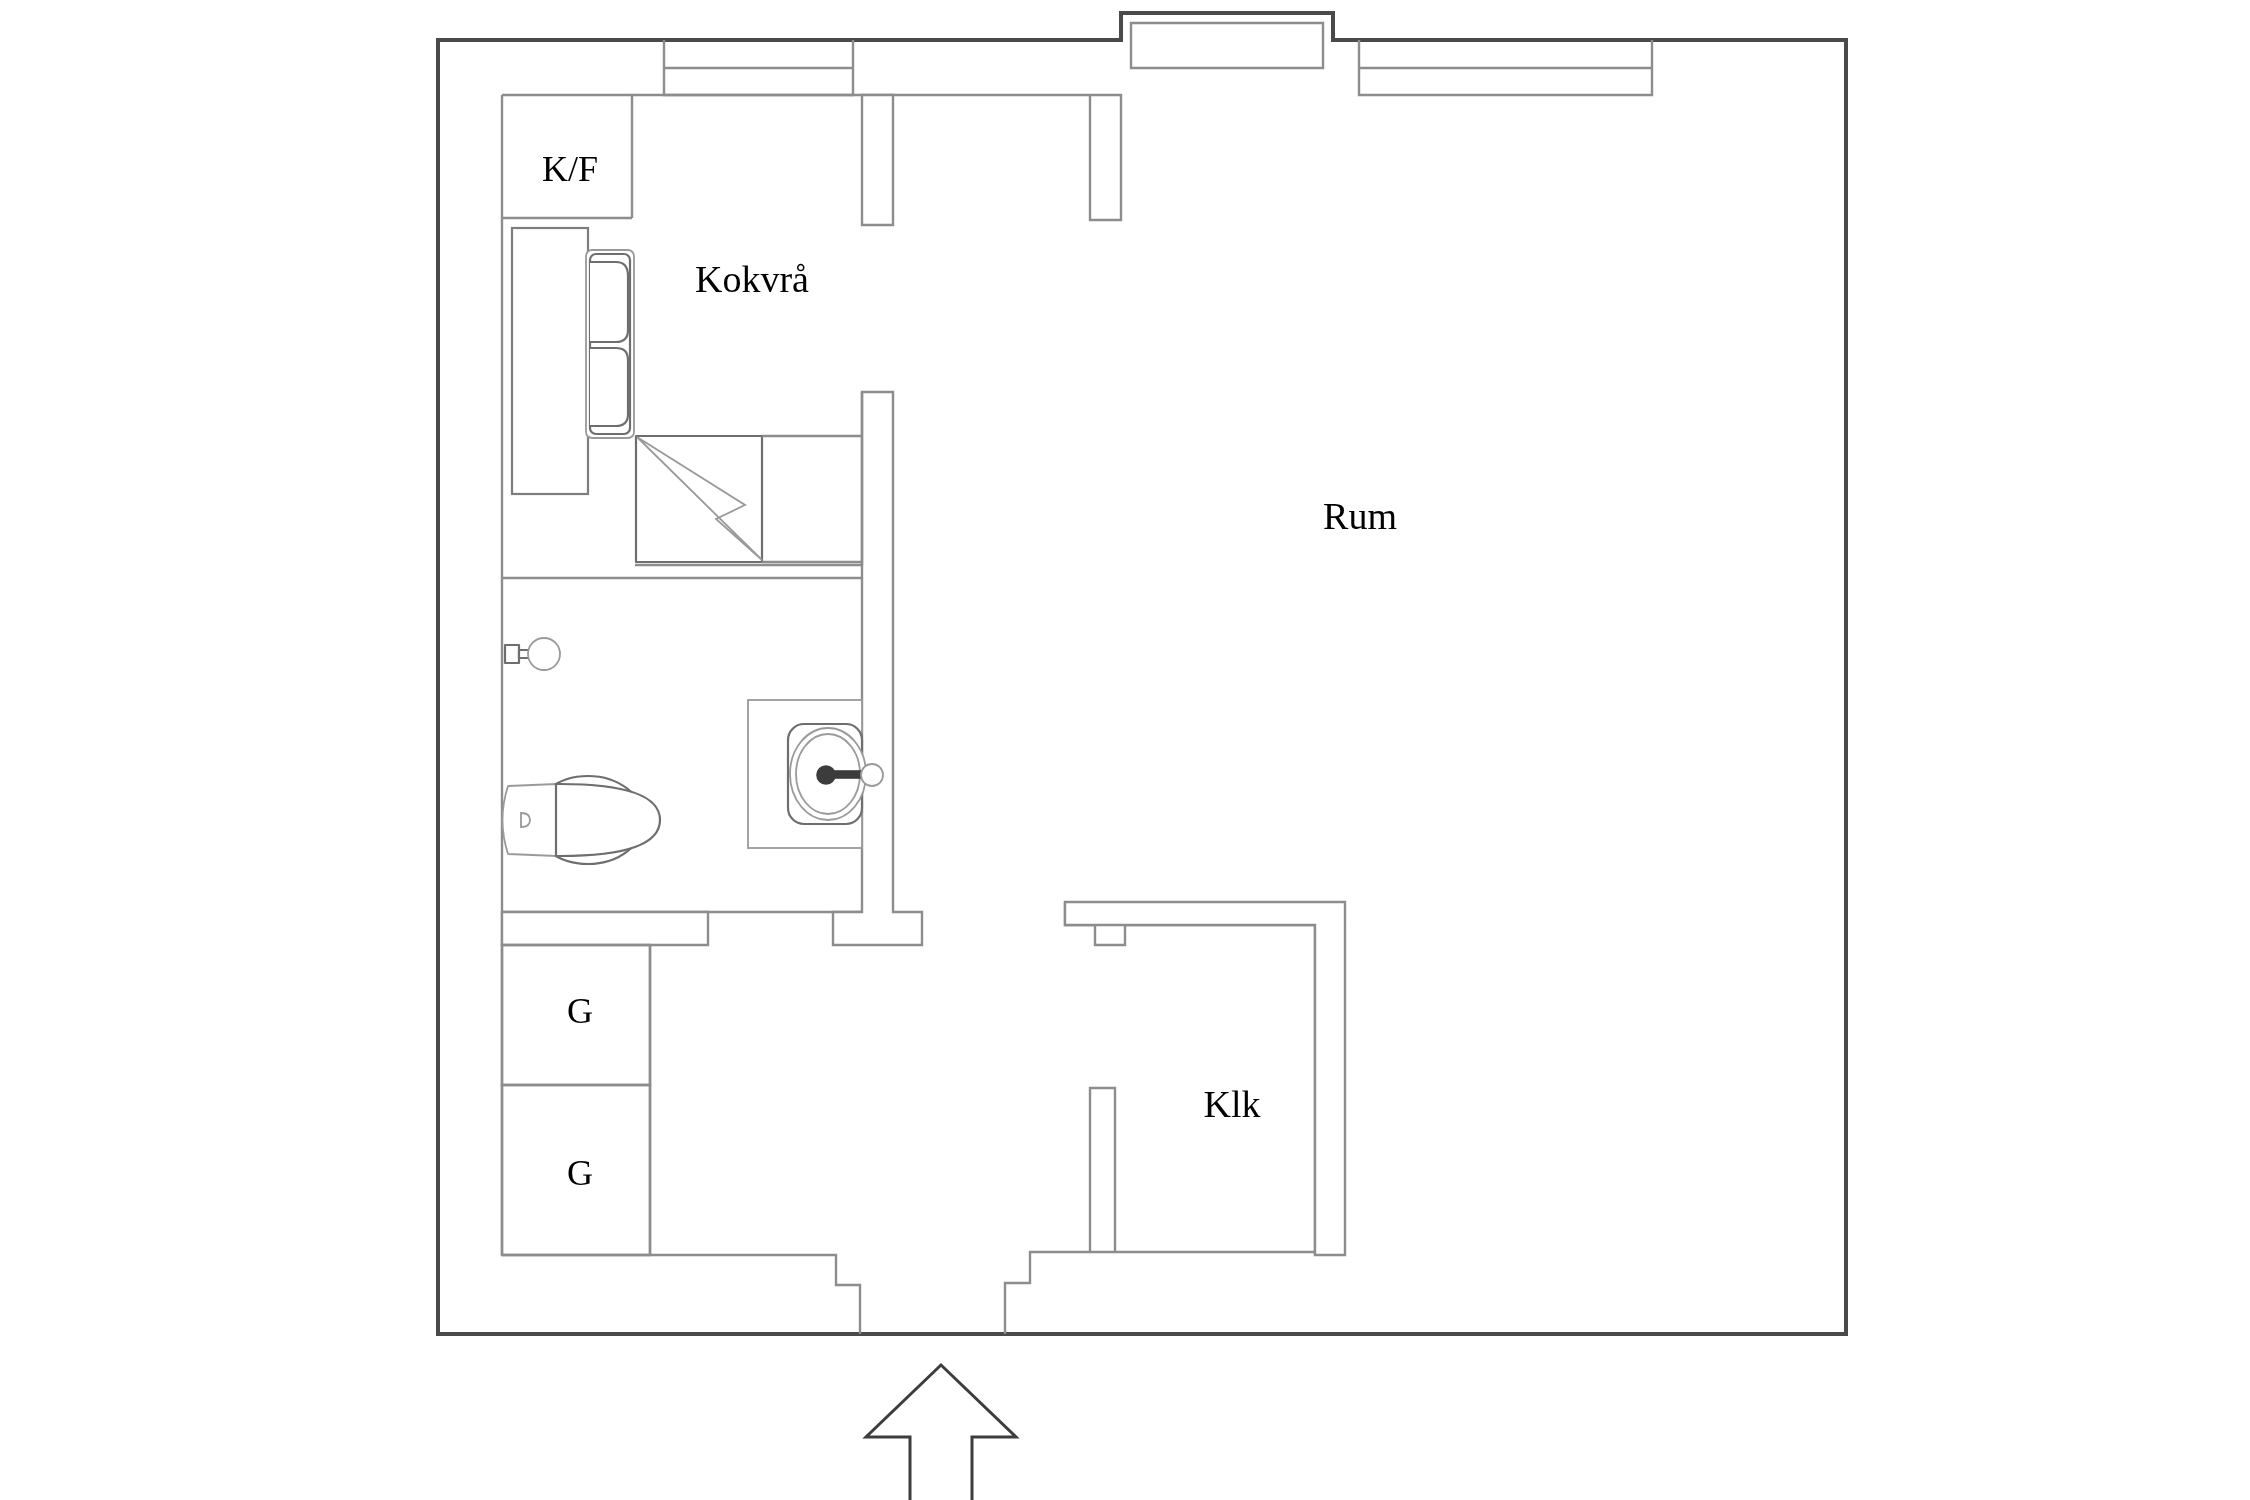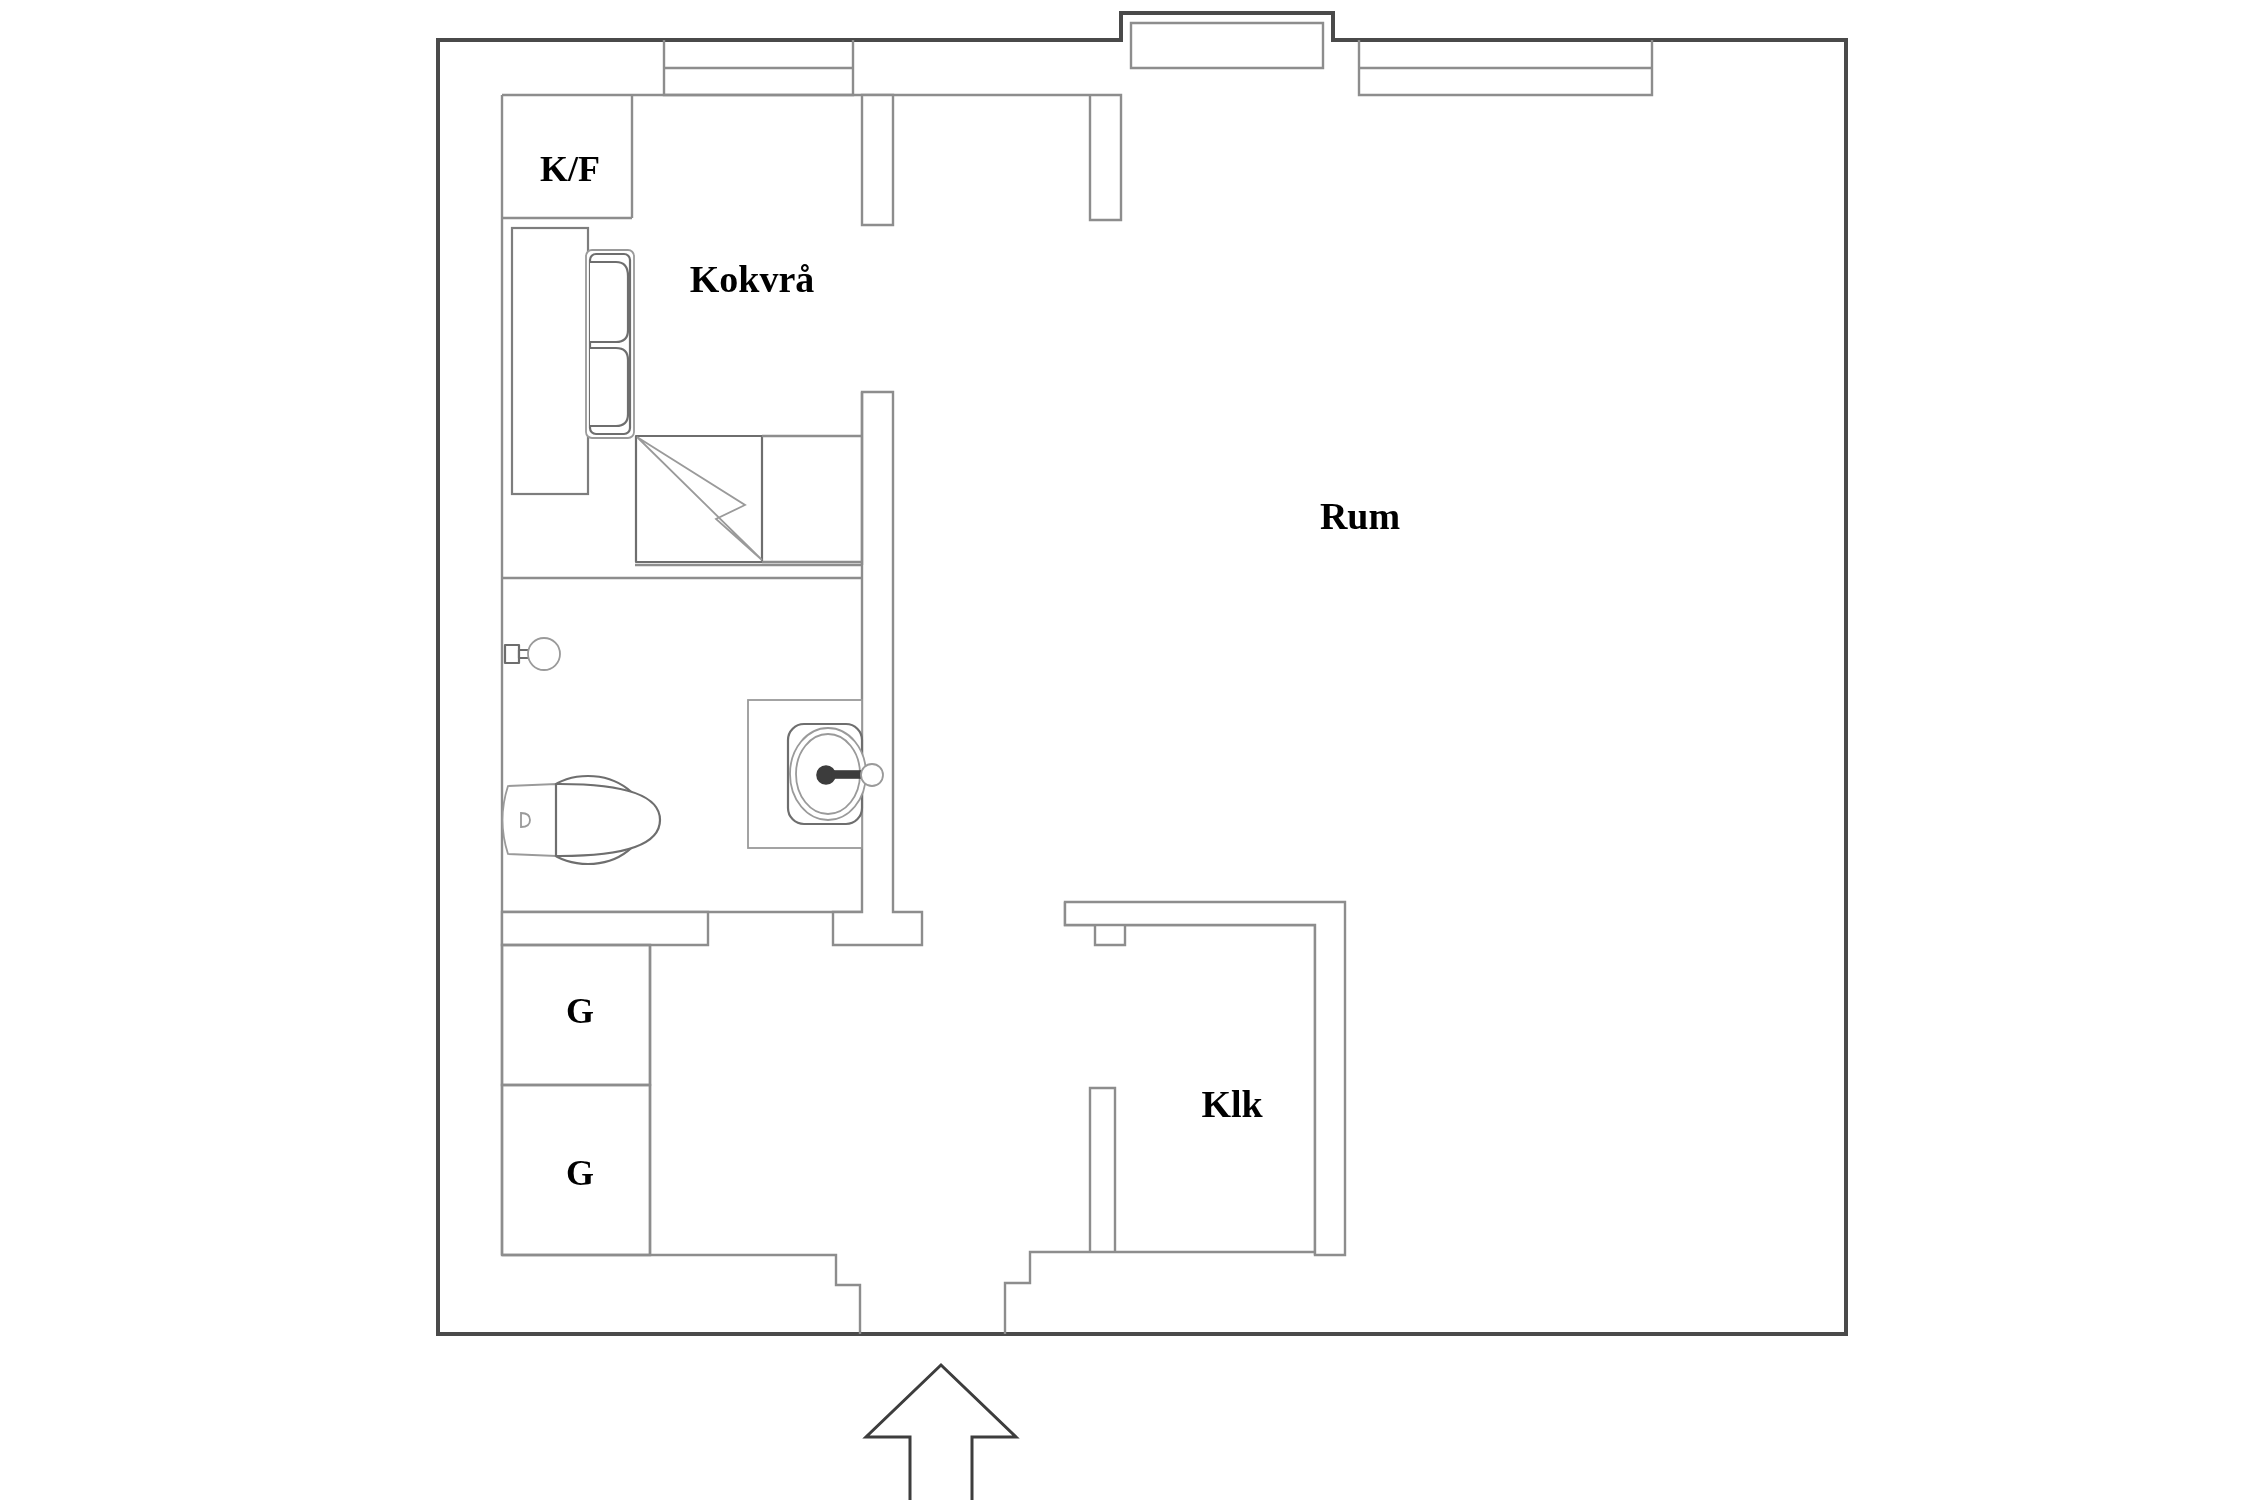--- a/index.html
+++ b/index.html
@@ -11,21 +11,20 @@
     width: 2250px;
     height: 1500px;
     font-family: "Liberation Serif", "DejaVu Serif", serif;
     overflow: hidden;
   }
   #floorplan-root {
     position: relative;
     width: 1976px;
     height: 1500px;
     background: #ffffff;
-    font-weight: bold;
   }
   svg#plan-svg {
     display: block;
     width: 2250px;
     height: 1500px;
   }
   .wall-outer {
     fill: none;
     stroke: #4a4a4a;
     stroke-width: 4;

